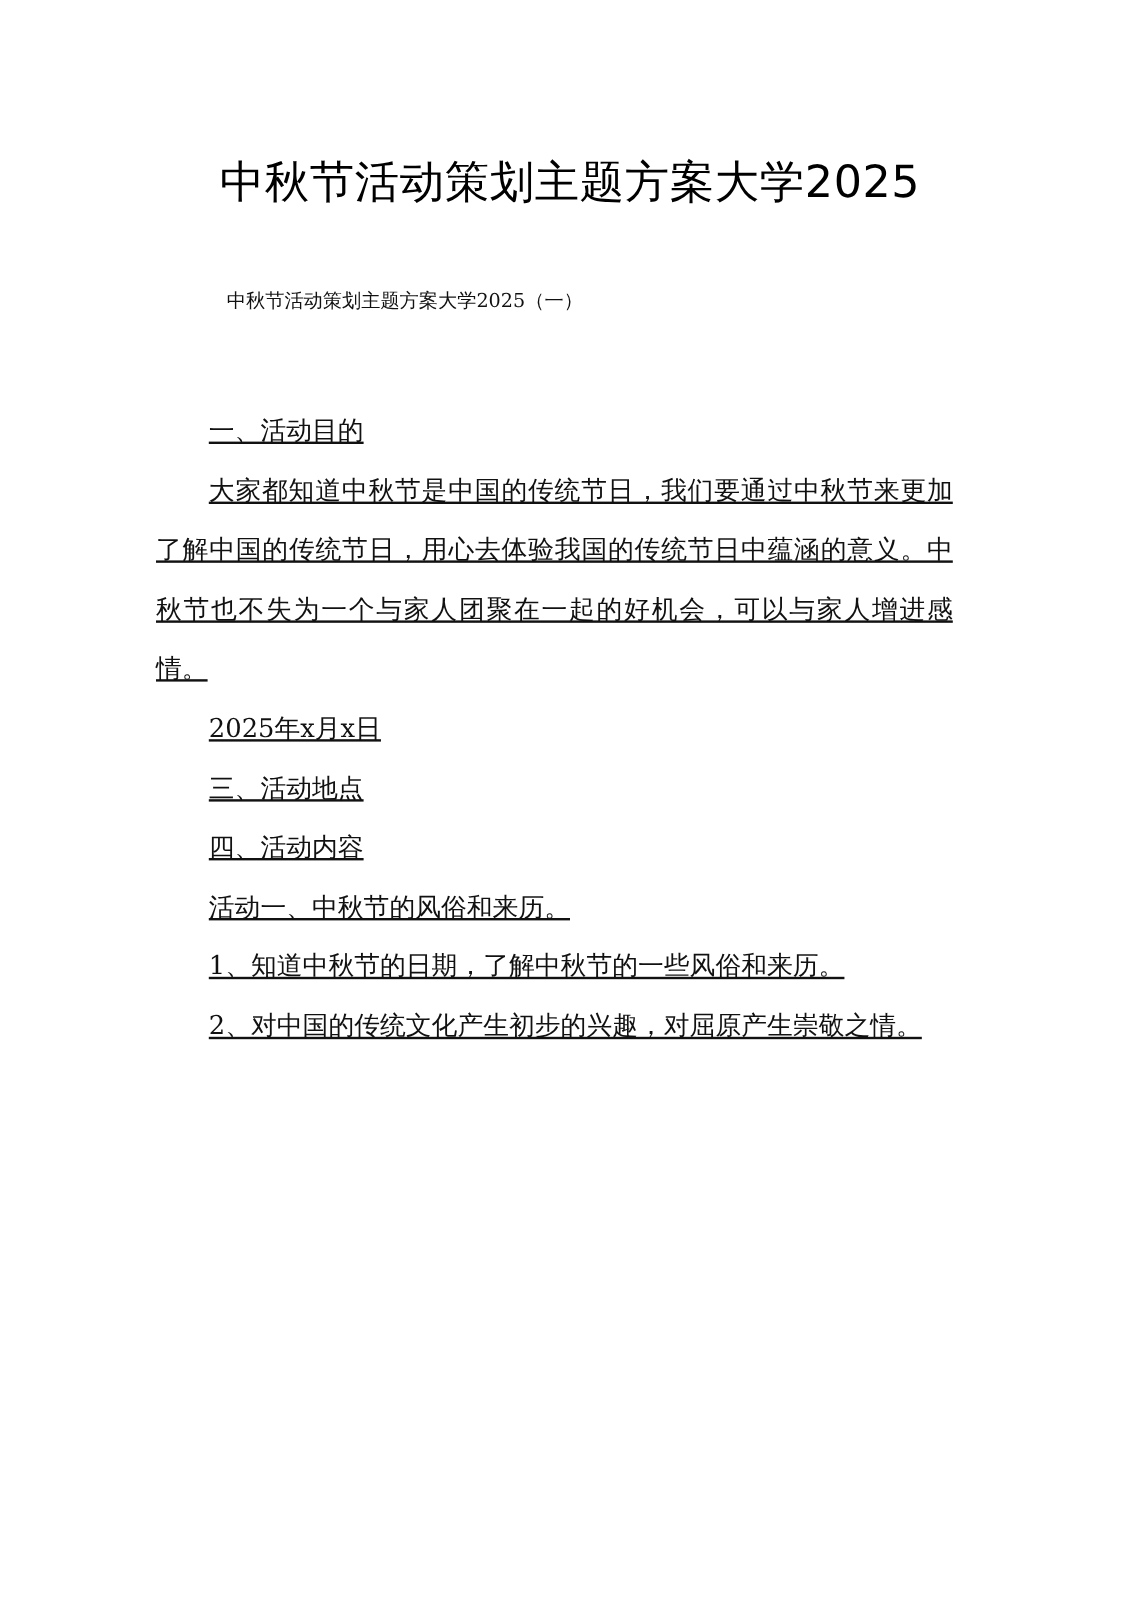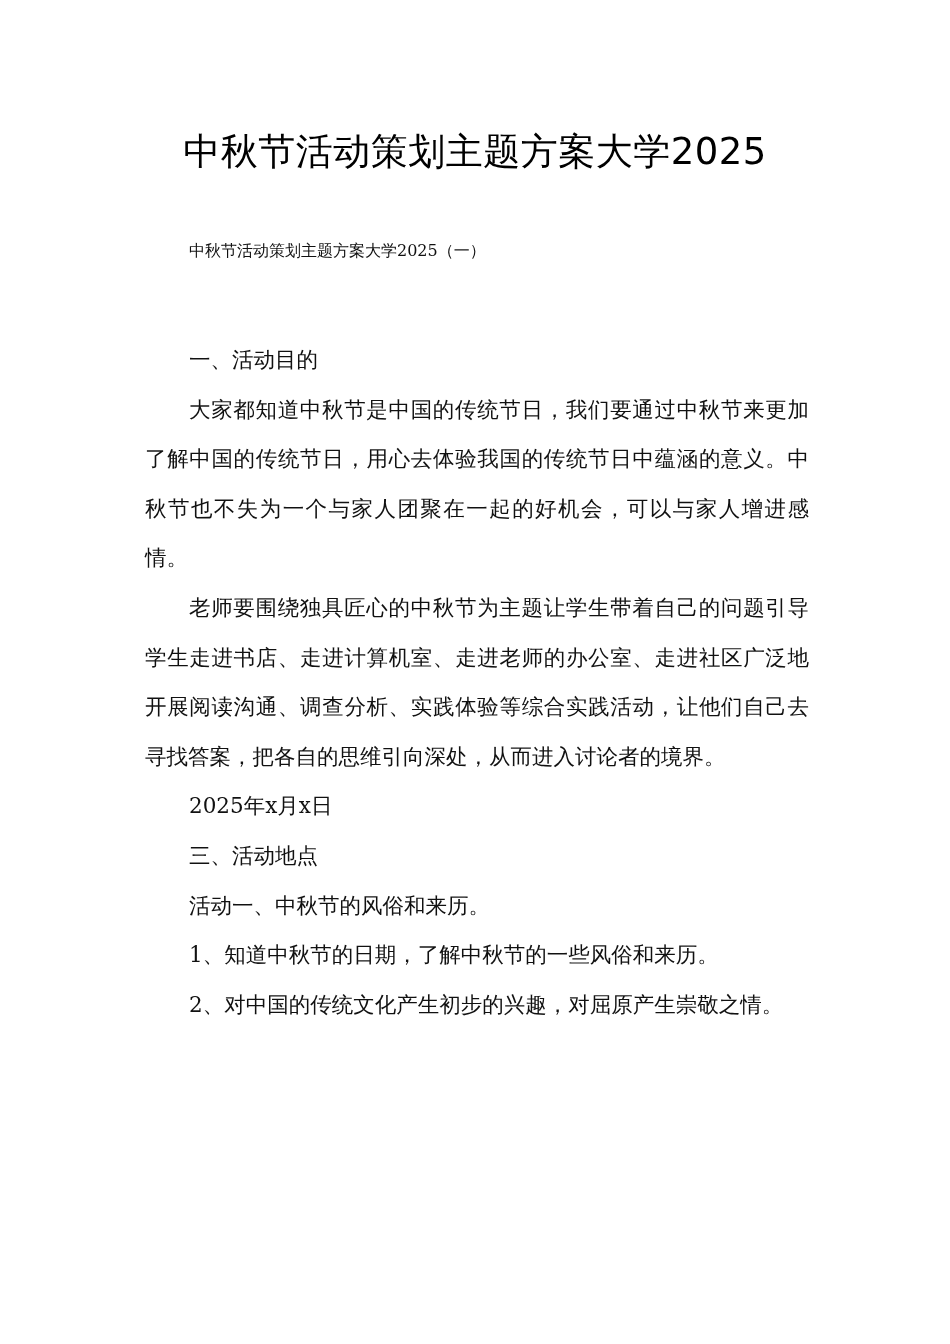--- a/index.html
+++ b/index.html
@@ -3,34 +3,34 @@
 <meta charset="utf-8">
 <style>
   html, body { margin: 0; padding: 0; background: #ffffff; }
   body { width: 950px; height: 1344px; position: relative; overflow: hidden;
          font-family: "DejaVu Serif", "Liberation Serif", serif; color: #111; }
   .page { position: absolute; left: 0; top: 0; width: 950px; height: 1344px; background: #fff; }
   .title { position: absolute; top: 127px; left: 0; width: 950px; text-align: center;
            font-family: "DejaVu Sans", "Liberation Sans", sans-serif; font-size: 37px;
            letter-spacing: 0.5px; line-height: 50px; color: #000; }
   .subtitle { position: absolute; top: 236px; left: 189px; font-size: 16px; line-height: 30px; }
-  .body { position: absolute; top: 335px; left: 145px; width: 664px; }
+  .body { position: absolute; top: 335px; left: 130px; width: 664px; text-decoration: underline; }
   .p { font-size: 21.5px; line-height: 49.6px; margin: 0; text-align: justify;
        text-align-last: left; word-break: break-all; }
   .indent { text-indent: 44px; }
 </style>
 </head>
 <body>
 
 <div class="page">
   <div class="title">中秋节活动策划主题方案大学2025</div>
   <div class="subtitle">中秋节活动策划主题方案大学2025（一）</div>
   <div class="body">
     <p class="p indent">一、活动目的</p>
     <p class="p indent">大家都知道中秋节是中国的传统节日，我们要通过中秋节来更加了解中国的传统节日，用心去体验我国的传统节日中蕴涵的意义。中秋节也不失为一个与家人团聚在一起的好机会，可以与家人增进感情。</p>
-    <p class="p indent">老师要围绕独具匠心的中秋节为主题让学生带着自己的问题引导学生走进书店、走进计算机室、走进老师的办公室、走进社区广泛地开展阅读沟通、调查分析、实践体验等综合实践活动，让他们自己去寻找答案，把各自的思维引向深处，从而进入讨论者的境界。</p>
     <p class="p indent">2025年x月x日</p>
     <p class="p indent">三、活动地点</p>
+    <p class="p indent">四、活动内容</p>
     <p class="p indent">活动一、中秋节的风俗和来历。</p>
     <p class="p indent">1、知道中秋节的日期，了解中秋节的一些风俗和来历。</p>
     <p class="p indent">2、对中国的传统文化产生初步的兴趣，对屈原产生崇敬之情。</p>
   </div>
 </div>
 
 </body></html>

